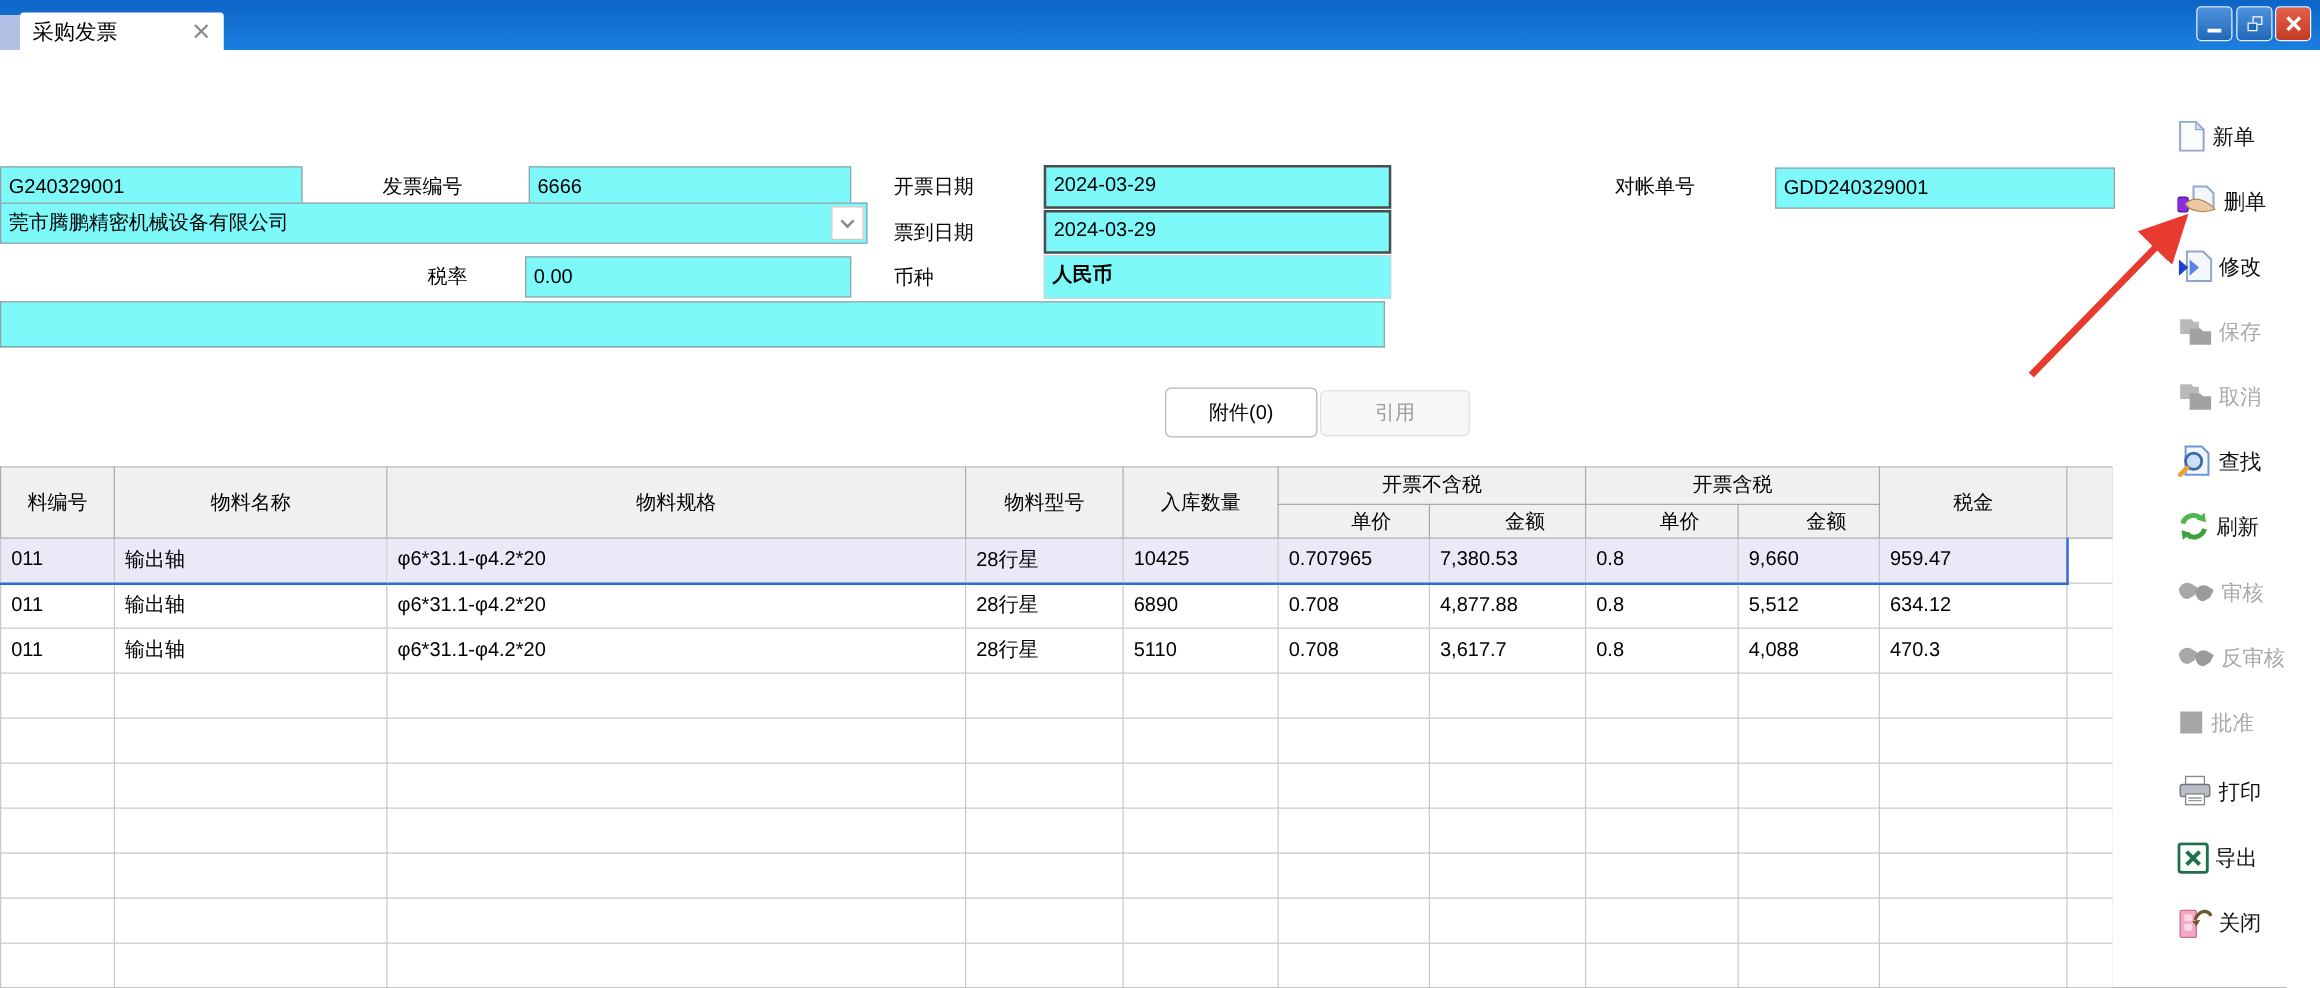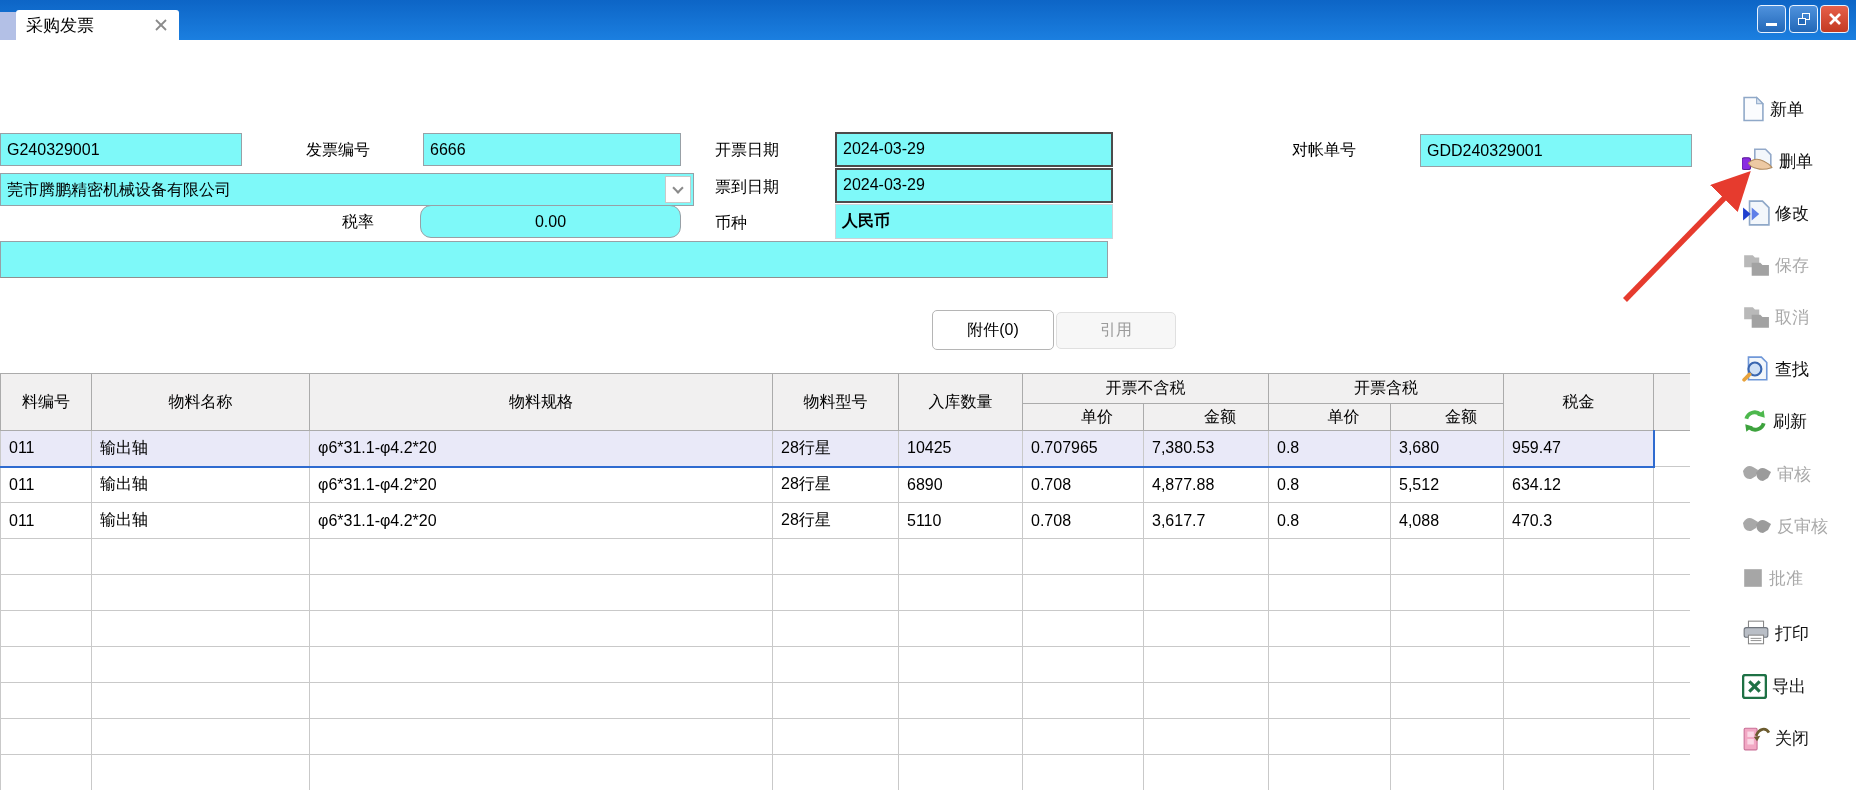--- a/index.html
+++ b/index.html
@@ -24,21 +24,21 @@
   .glyph-restore i { position:absolute; width:8px; height:7px; border:1.5px solid #fff; display:block; }
   .glyph-restore i:first-child { right:0; top:0; }
   .glyph-restore i:last-child { left:0; bottom:0; background:#2268b8; }
 
   
   .flabel { position:absolute; font-size:16px; color:#000; line-height:33px; white-space:nowrap; }
   .cfield { position:absolute; background:#7ef9f9; border:1px solid #98a0a6; font-size:16px;
             color:#000; line-height:31px; padding:0 6px; white-space:nowrap; overflow:hidden; height:33px; }
   .cfield.focus { border:2px solid #4c4c4c; line-height:29px; }
   .cfield.lite  { border:1px solid #cdd3d8;font-weight:bold; }
-  .cfield.num   { text-align:center;border-radius:11px; }
+  .cfield.num   { text-align:left; }
   .dd-btn { position:absolute; right:2px; top:2px; bottom:2px; width:26px; background:#fff;
             border:1px solid #c9c9c9; display:flex; align-items:center; justify-content:center; }
   .chev { width:8px; height:8px; border-right:2px solid #8a8a8a; border-bottom:2px solid #8a8a8a;
           transform:rotate(45deg); margin-top:-4px; }
 
   
   .pill { position:absolute; height:40px; border-radius:5px; font-size:16px;
           display:flex; align-items:center; justify-content:center; cursor:pointer; }
   .pill.primary { background:#fff; border:1px solid #b5b5b5; color:#000;text-align:right; }
   .pill.ghost   { background:#f7f7f7; border:1px solid #e0e0e0; color:#9b9b9b; }
@@ -96,21 +96,21 @@
   </div>
 
   <div class="cfield" style="left:0;top:133px;width:242px">G240329001</div>
   <div class="flabel" style="left:306px;top:133px">发票编号</div>
   <div class="cfield" style="left:423px;top:133px;width:258px">6666</div>
   <div class="flabel" style="left:715px;top:133px">开票日期</div>
   <div class="cfield focus" style="left:835px;top:132px;width:278px;height:35px">2024-03-29</div>
   <div class="flabel" style="left:1292px;top:133px">对帐单号</div>
   <div class="cfield" style="left:1420px;top:134px;width:272px">GDD240329001</div>
 
-  <div class="cfield" style="left:0;top:173px;width:694px;padding-right:32px">
+  <div class="cfield" style="left:0;top:162px;width:694px;padding-right:32px">
     <span>莞市腾鹏精密机械设备有限公司</span>
     <span class="dd-btn">
       <span class="chev"></span>
     </span>
   </div>
   <div class="flabel" style="left:715px;top:170px">票到日期</div>
   <div class="cfield focus" style="left:835px;top:168px;width:278px;height:35px">2024-03-29</div>
 
   <div class="flabel" style="left:342px;top:205px">税率</div>
   <div class="cfield num" style="left:420px;top:205px;width:261px">0.00</div>
@@ -159,21 +159,21 @@
       <tbody>
           <tr class="sel">
             <td>011</td>
             <td>输出轴</td>
             <td>φ6*31.1-φ4.2*20</td>
             <td>28行星</td>
             <td>10425</td>
             <td>0.707965</td>
             <td>7,380.53</td>
             <td>0.8</td>
-            <td>3,680</td>
+            <td>9,660</td>
             <td class="tax-cell">959.47</td>
             <td></td>
           </tr>
           <tr>
             <td>011</td>
             <td>输出轴</td>
             <td>φ6*31.1-φ4.2*20</td>
             <td>28行星</td>
             <td>6890</td>
             <td>0.708</td>

